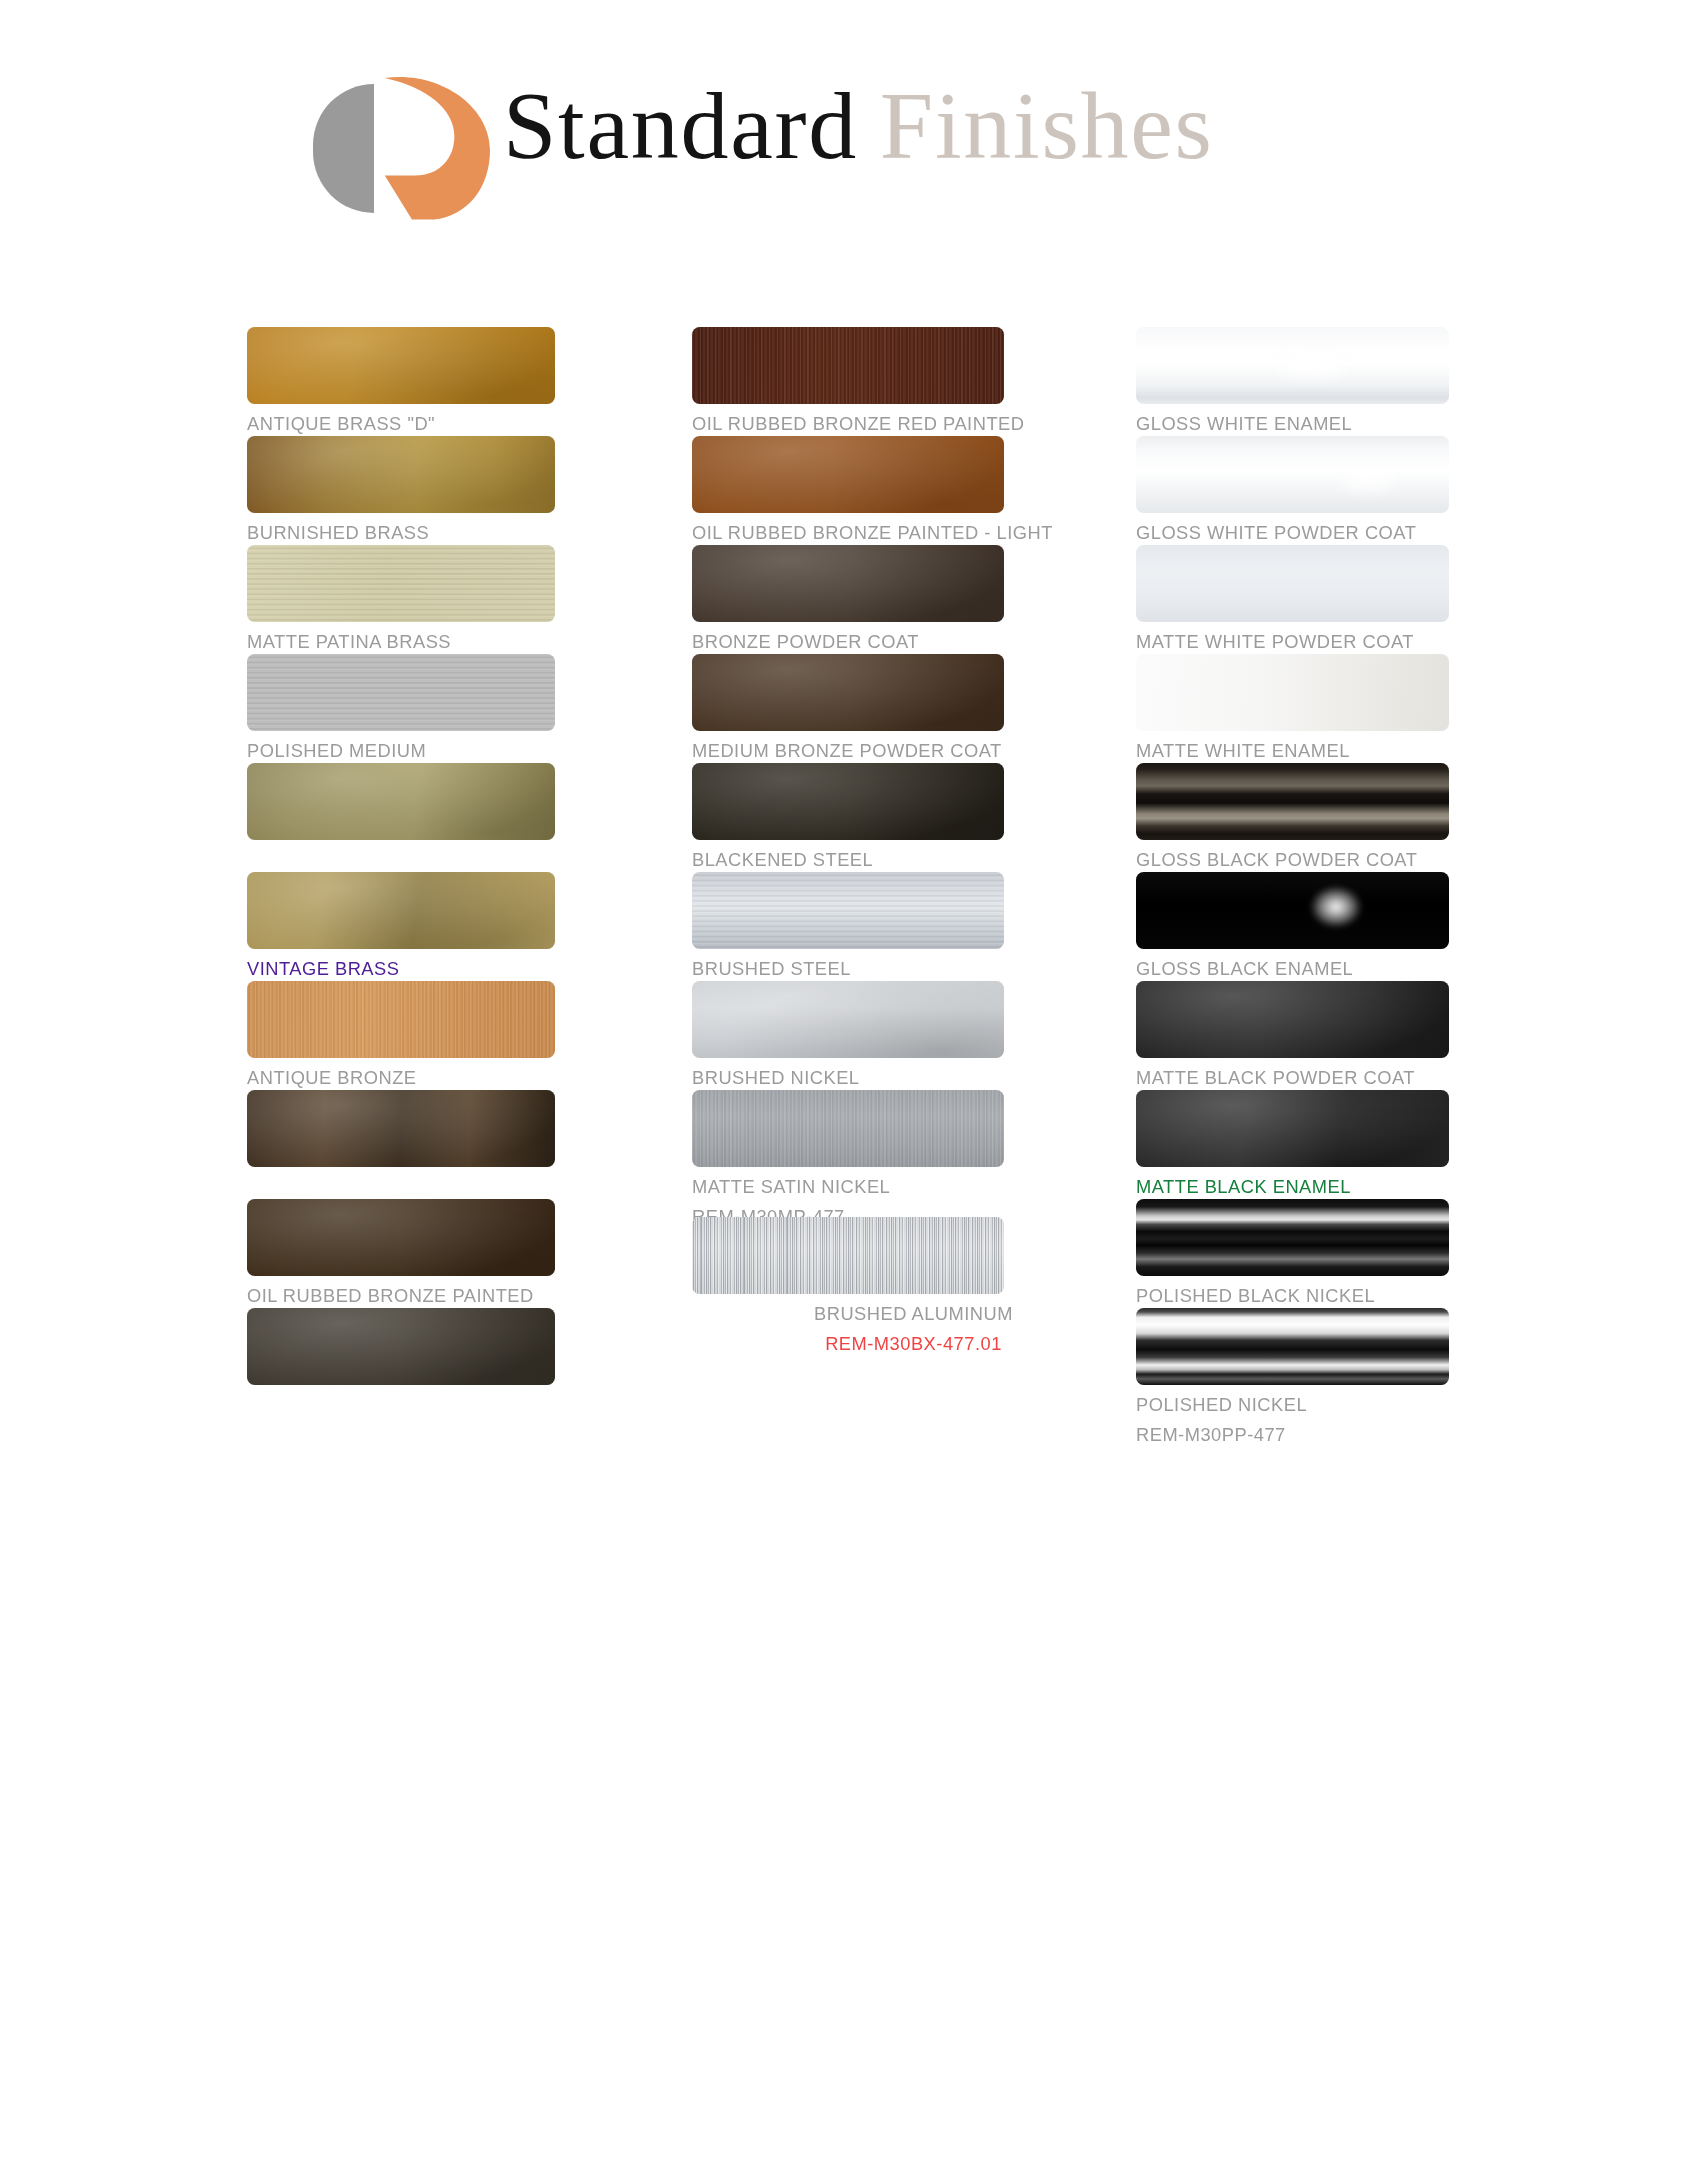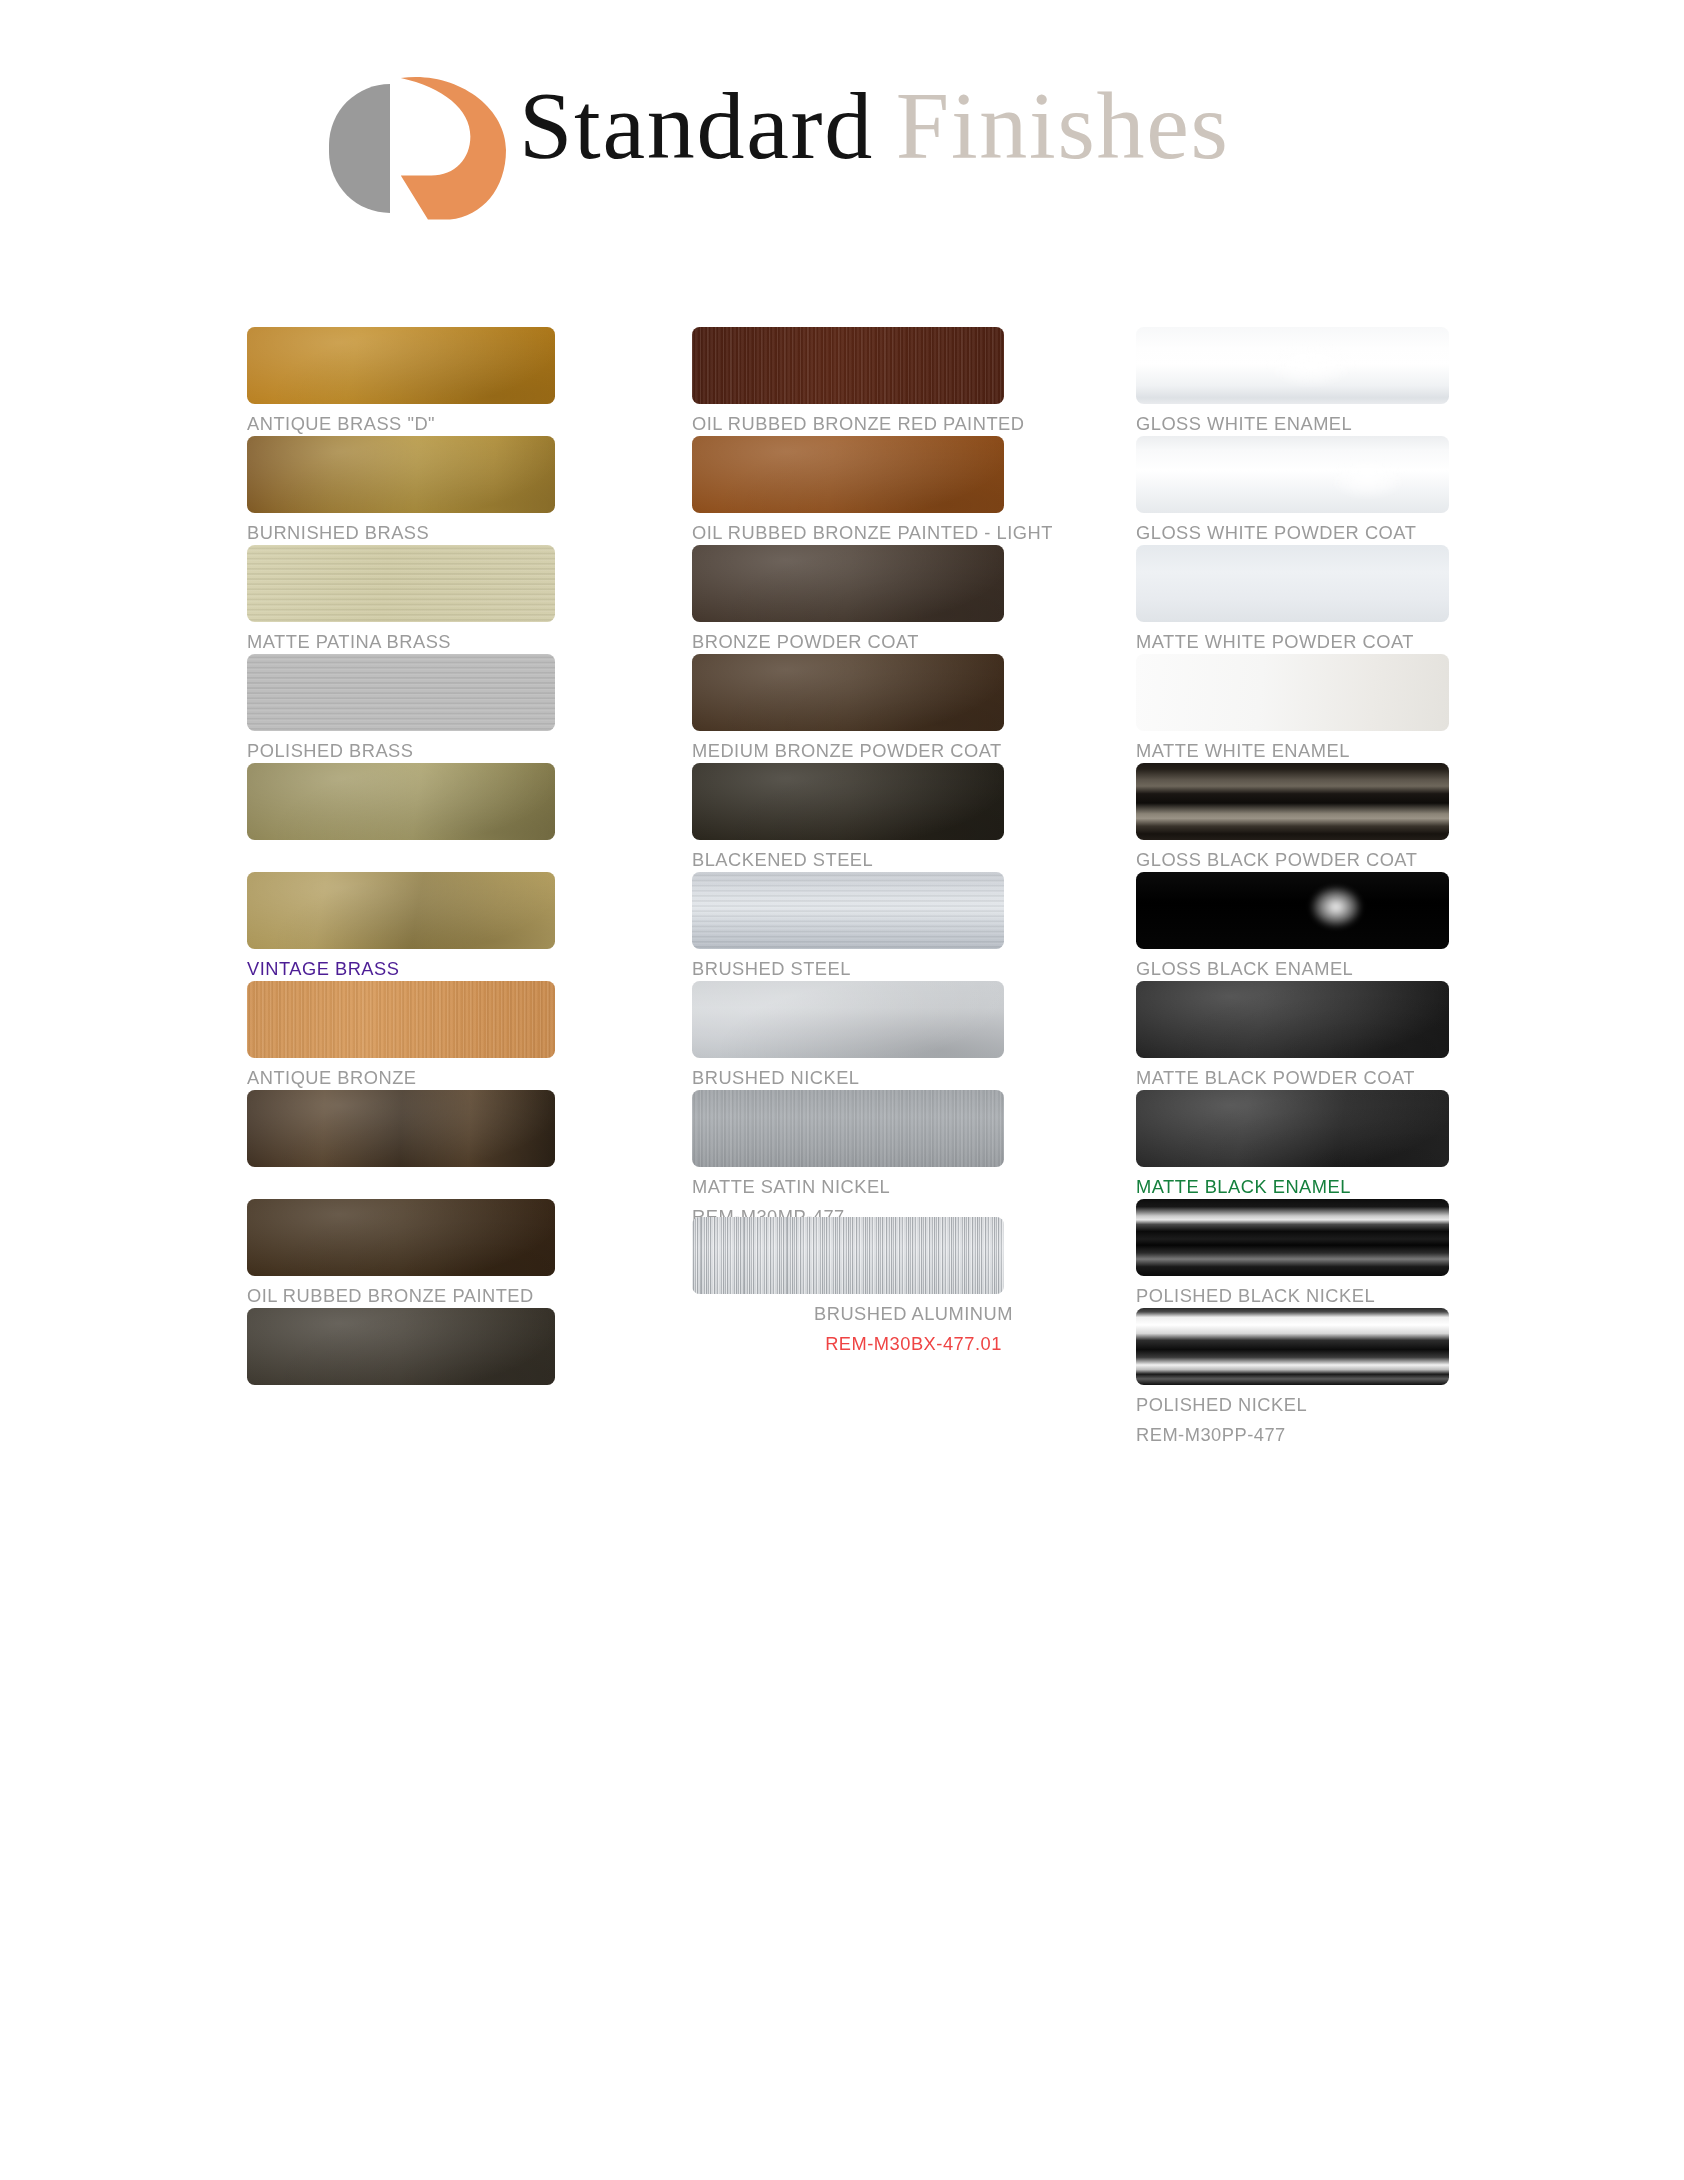--- a/index.html
+++ b/index.html
@@ -8,21 +8,21 @@
     width:1685px; height:2181px;
     background:#ffffff;
     font-family:"Liberation Sans", sans-serif;
     -webkit-font-smoothing:antialiased;
     overflow:hidden;
   }
   .page{position:relative; width:1685px; height:2181px; background:#fff;}
 
   
   .header{
-    position:absolute; left:16px; top:0; width:1503px; height:256px;
+    position:absolute; left:0; top:0; width:1503px; height:256px;
   }
   .logo-wrap{
     position:absolute; left:313px; top:75px; width:136px; height:145px;
   }
   .logo-gray{
     position:absolute; left:0; top:8.5px; width:61px; height:129px;
     background:#9a9a9a;
     border-radius:65px 0 0 65px / 65px 0 0 65px;
   }
   .logo-orange{
@@ -147,21 +147,21 @@
           <div class="labels">
             <div class="lbl-name" style="color: rgb(155, 155, 155);">MATTE PATINA BRASS</div>
             <div class="lbl-code" style="color: rgb(155, 155, 155);">REM-M18MP-477.01</div>
           </div>
         </div>
         <div class="item" style="top: 327px;">
           <div class="swatch">
             <div class="tex grain-h"></div>
           </div>
           <div class="labels">
-            <div class="lbl-name" style="color: rgb(155, 155, 155);">POLISHED BRASS</div>
+            <div class="lbl-name" style="color: rgb(155, 155, 155);">POLISHED MEDIUM</div>
             <div class="lbl-code" style="color: rgb(155, 155, 155);">REM-M18PP-477.01</div>
           </div>
         </div>
         <div class="item" style="top: 436px;">
           <div class="swatch" style="background: linear-gradient(98deg, rgb(138, 129, 82) 0%, rgb(157, 148, 96) 30%, rgb(169, 160, 105) 55%, rgb(148, 139, 88) 80%, rgb(128, 119, 73) 100%);">
             <div class="tex grain-h soft"></div>
           </div>
         </div>
         <div class="item" style="top: 545px;">
           <div class="swatch" style="background: linear-gradient(100deg, rgb(168, 147, 84) 0%, rgb(176, 155, 92) 25%, rgb(143, 124, 66) 55%, rgb(168, 147, 85) 80%, rgb(183, 162, 99) 100%);">

